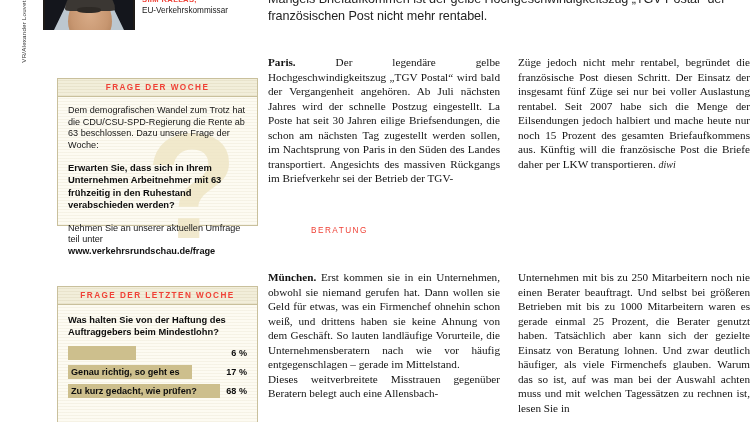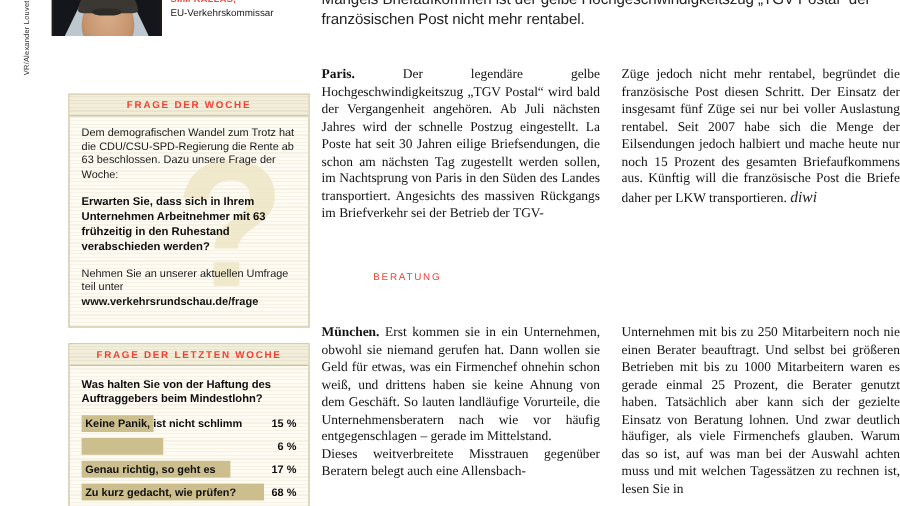--- a/index.html
+++ b/index.html
@@ -265,21 +265,21 @@
     font-size: 11.2px;
     line-height: 14.55px;
     color: #131313;
     text-align: justify;
     hyphens: manual;
   }
   .cols .col b { font-weight: bold; }
   .byline {
     font-family: "Liberation Serif", serif;
     font-style: italic;
-    font-size: 13px;
+    font-size: 10px;
     color: #222;
   }
 
   .kicker {
     position: absolute;
     left: 0;
     font-size: 8.2px;
     font-weight: normal;
     letter-spacing: 1.5px;
     color: #ef4136;
@@ -312,45 +312,40 @@
         <div class="tie"></div>
         <div class="face"></div>
         <div class="hair"></div>
         <div class="moustache"></div>
       </div>
 
       <div class="quote-author">SIIM KALLAS,</div>
       <div class="quote-role">EU-Verkehrskommissar</div>
     </div>
 
-    <div class="panel" id="panel-qow" style="top:78px;height:195px;">
+    <div class="panel" id="panel-qow" style="top:78px;height:148px;">
       <div class="panel-head">
         <span>FRAGE DER WOCHE</span>
       </div>
       <div class="panel-body">
         <div class="qmark">?</div>
         <div class="qw-intro">Dem demografischen Wandel zum Trotz hat die CDU/CSU-SPD-Regierung die Rente ab 63 beschlossen. Dazu unsere Frage der Woche:</div>
         <div class="qw-main">Erwarten Sie, dass sich in Ihrem Unternehmen Arbeitnehmer mit 63 frühzeitig in den Ruhestand verabschieden werden?</div>
         <div class="qw-outro">Nehmen Sie an unserer aktuellen Umfrage teil unter</div>
         <div class="qw-url">www.verkehrsrundschau.de/frage</div>
       </div>
     </div>
 
     <div class="panel" id="panel-qlw" style="top:286px;height:140px;">
       <div class="panel-head">
         <span>FRAGE DER LETZTEN WOCHE</span>
       </div>
       <div class="panel-body" style="padding:9px 10px 6px 10px;">
         <div class="poll-q">Was halten Sie von der Haftung des Auftraggebers beim Mindestlohn?</div>
         <div id="poll-results">
-            <div class="poll-row">
-              <div class="poll-bar" style="width: 60px;"></div>
-              <div class="poll-label">Keine Panik, ist nicht schlimm</div>
-              <div class="poll-pct">15 %</div>
-            </div>
             <div class="poll-row">
               <div class="poll-bar" style="width: 68px;"></div>
               <div class="poll-pct">6 %</div>
             </div>
             <div class="poll-row">
               <div class="poll-bar" style="width: 124px;"></div>
               <div class="poll-label">Genau richtig, so geht es</div>
               <div class="poll-pct">17 %</div>
             </div>
             <div class="poll-row">

